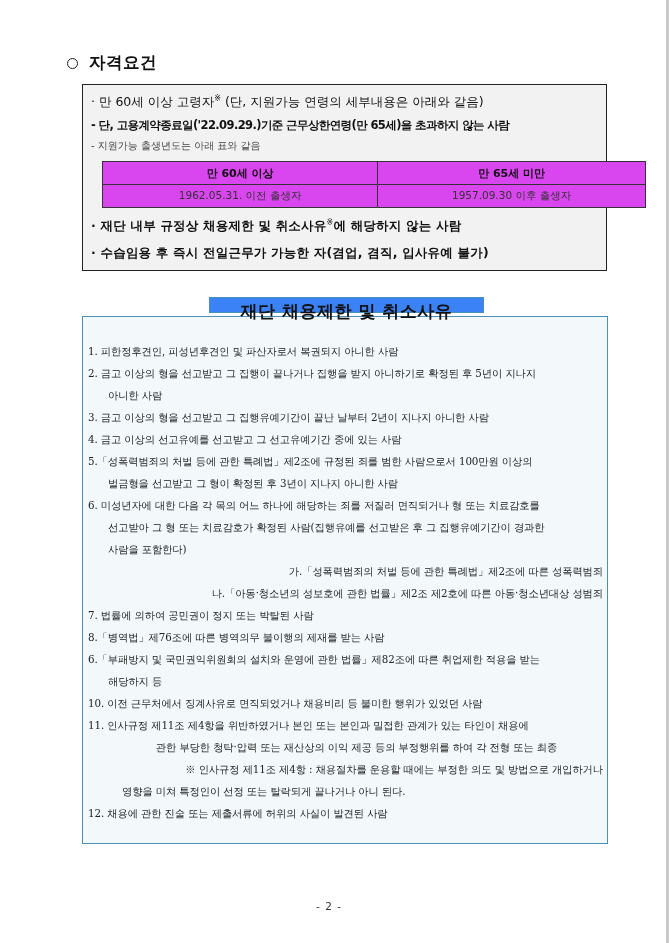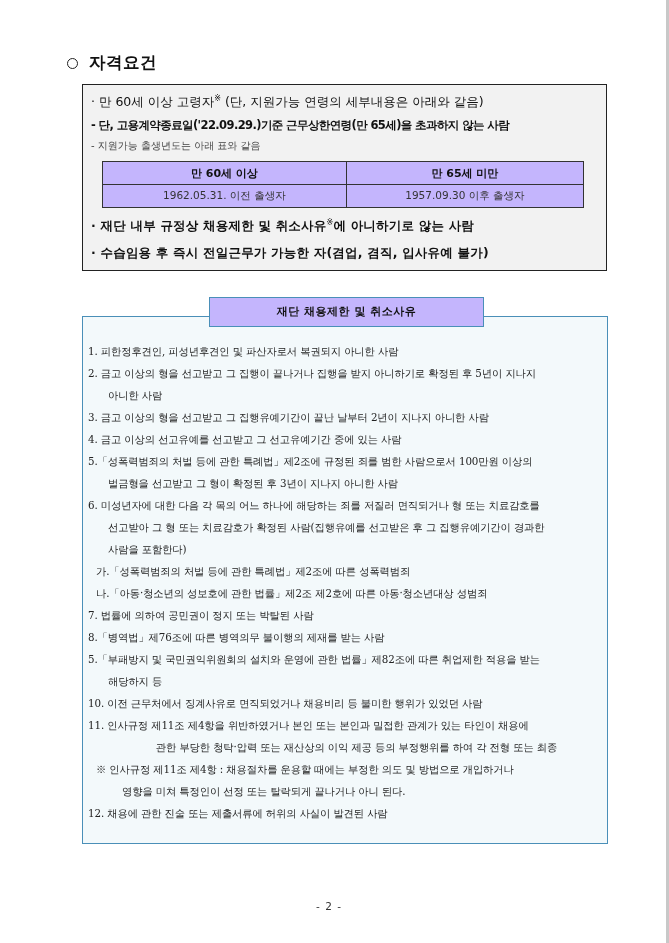--- a/index.html
+++ b/index.html
@@ -22,45 +22,45 @@
   }
   .qual-line { position: absolute; left: 8px; white-space: nowrap; }
   .q1 { top: 9px; font-size: 12.5px; }
   .q1 sup { font-size: 8px; }
   .q2 { top: 33px; font-size: 11.5px; font-weight: bold; letter-spacing: -0.6px; }
   .q3 { top: 54px; font-size: 10px; color: #444; }
   .q4 { top: 133px; font-size: 12.5px; font-weight: bold; letter-spacing: 0.2px; }
   .q4 sup { font-size: 8px; font-weight: normal; }
   .q5 { top: 160px; font-size: 12.5px; font-weight: bold; letter-spacing: 0.2px; }
   .birth-table {
-    position: absolute; left: 19px; top: 76px; width: 482px; border-collapse: collapse;
-    font-size: 11px; background: #c4b5fd;
+    position: absolute; left: 19px; top: 76px; width: 544px; border-collapse: collapse;
+    font-size: 11px; background: #d946ef;
   }
   .birth-table th, .birth-table td {
     border: 1px solid #333; text-align: center; height: 22px; padding: 0;
   }
   .birth-table th { font-weight: bold; font-size: 11px; }
   .birth-table td { color: #333; font-size: 10.5px; }
   .reason-box {
     position: absolute; left: 82px; top: 316px; width: 526px; height: 528px;
     border: 1.5px solid #4a8fb8; background: #f3f9fb; box-sizing: border-box;
   }
   .reason-title {
-    position: absolute; left: 209px; top: 297px; width: 275px; height: 30px;
-    border: 1.5px solid #4a8fb8; background: #c4b5fd; box-sizing: border-box;
-    text-align: center; line-height: 27px; font-size: 11px; font-weight: bold; letter-spacing: 0.5px;
+    position: absolute; left: 209px; top: 297px; width: 275px; height: 16px;
+    border: 1.5px solid #4a8fb8; background: #3b82f6; box-sizing: border-box;
+    text-align: center; line-height: 27px; font-size: 17px; font-weight: bold; letter-spacing: 0.5px;
   }
   .reason-list {
     position: absolute; left: 88px; top: 340px; width: 515px;
     font-family: "DejaVu Serif", "Liberation Serif", serif; font-size: 10.3px; color: #222;
     letter-spacing: -0.1px;
   }
   .r-item { line-height: 22px; white-space: nowrap; position: relative; }
   .r-item.indent { padding-left: 20px; }
-  .r-item.sub { padding-left: 8px; }
+  .r-item.sub { padding-left: 8px; text-align: right; }
   .r-item.note { padding-left: 22px; text-align: center; }
   .r-item.note2 { padding-left: 34px; }
   .page-num {
     position: absolute; left: 316px; top: 900px; font-size: 10.5px; color: #333; letter-spacing: 1px;
   }
 </style>
 </head>
 <body>
 
 <div class="right-rule"></div>
@@ -86,21 +86,21 @@
     </thead>
     <tbody>
       <tr>
         <td>1962.05.31. 이전 출생자</td>
         <td>1957.09.30 이후 출생자</td>
       </tr>
     </tbody>
   </table>
 
   <div class="qual-line q4">
-    <span>· 재단 내부 규정상 채용제한 및 취소사유</span><sup>※</sup><span>에 아니하기로 않는 사람</span>
+    <span>· 재단 내부 규정상 채용제한 및 취소사유</span><sup>※</sup><span>에 해당하지 않는 사람</span>
   </div>
   <div class="qual-line q5">· 수습임용 후 즉시 전일근무가 가능한 자(겸업, 겸직, 입사유예 불가)</div>
 </div>
 
 <div class="reason-box"></div>
 <div class="reason-title">재단 채용제한 및 취소사유</div>
 
 <div class="reason-list" id="reason-list">
     <div class="r-item ">1. 피한정후견인, 피성년후견인 및 파산자로서 복권되지 아니한 사람</div>
     <div class="r-item ">2. 금고 이상의 형을 선고받고 그 집행이 끝나거나 집행을 받지 아니하기로 확정된 후 5년이 지나지</div>
@@ -109,21 +109,21 @@
     <div class="r-item ">4. 금고 이상의 선고유예를 선고받고 그 선고유예기간 중에 있는 사람</div>
     <div class="r-item ">5.「성폭력범죄의 처벌 등에 관한 특례법」제2조에 규정된 죄를 범한 사람으로서 100만원 이상의</div>
     <div class="r-item indent">벌금형을 선고받고 그 형이 확정된 후 3년이 지나지 아니한 사람</div>
     <div class="r-item ">6. 미성년자에 대한 다음 각 목의 어느 하나에 해당하는 죄를 저질러 면직되거나 형 또는 치료감호를</div>
     <div class="r-item indent">선고받아 그 형 또는 치료감호가 확정된 사람(집행유예를 선고받은 후 그 집행유예기간이 경과한</div>
     <div class="r-item indent">사람을 포함한다)</div>
     <div class="r-item sub">가.「성폭력범죄의 처벌 등에 관한 특례법」제2조에 따른 성폭력범죄</div>
     <div class="r-item sub">나.「아동·청소년의 성보호에 관한 법률」제2조 제2호에 따른 아동·청소년대상 성범죄</div>
     <div class="r-item ">7. 법률에 의하여 공민권이 정지 또는 박탈된 사람</div>
     <div class="r-item ">8.「병역법」제76조에 따른 병역의무 불이행의 제재를 받는 사람</div>
-    <div class="r-item ">5.「부패방지 및 국민권익위원회의 설치와 운영에 관한 법률」제82조에 따른 취업제한 적용을 받는</div>
+    <div class="r-item ">6.「부패방지 및 국민권익위원회의 설치와 운영에 관한 법률」제82조에 따른 취업제한 적용을 받는</div>
     <div class="r-item indent">해당하지 등</div>
     <div class="r-item ">10. 이전 근무처에서 징계사유로 면직되었거나 채용비리 등 불미한 행위가 있었던 사람</div>
     <div class="r-item ">11. 인사규정 제11조 제4항을 위반하였거나 본인 또는 본인과 밀접한 관계가 있는 타인이 채용에</div>
     <div class="r-item note">관한 부당한 청탁·압력 또는 재산상의 이익 제공 등의 부정행위를 하여 각 전형 또는 최종</div>
     <div class="r-item sub note-mark">※ 인사규정 제11조 제4항 : 채용절차를 운용할 때에는 부정한 의도 및 방법으로 개입하거나</div>
     <div class="r-item note2">영향을 미쳐 특정인이 선정 또는 탈락되게 끝나거나 아니 된다.</div>
     <div class="r-item ">12. 채용에 관한 진술 또는 제출서류에 허위의 사실이 발견된 사람</div>
   </div>
 
 <div class="page-num">- 2 -</div>

